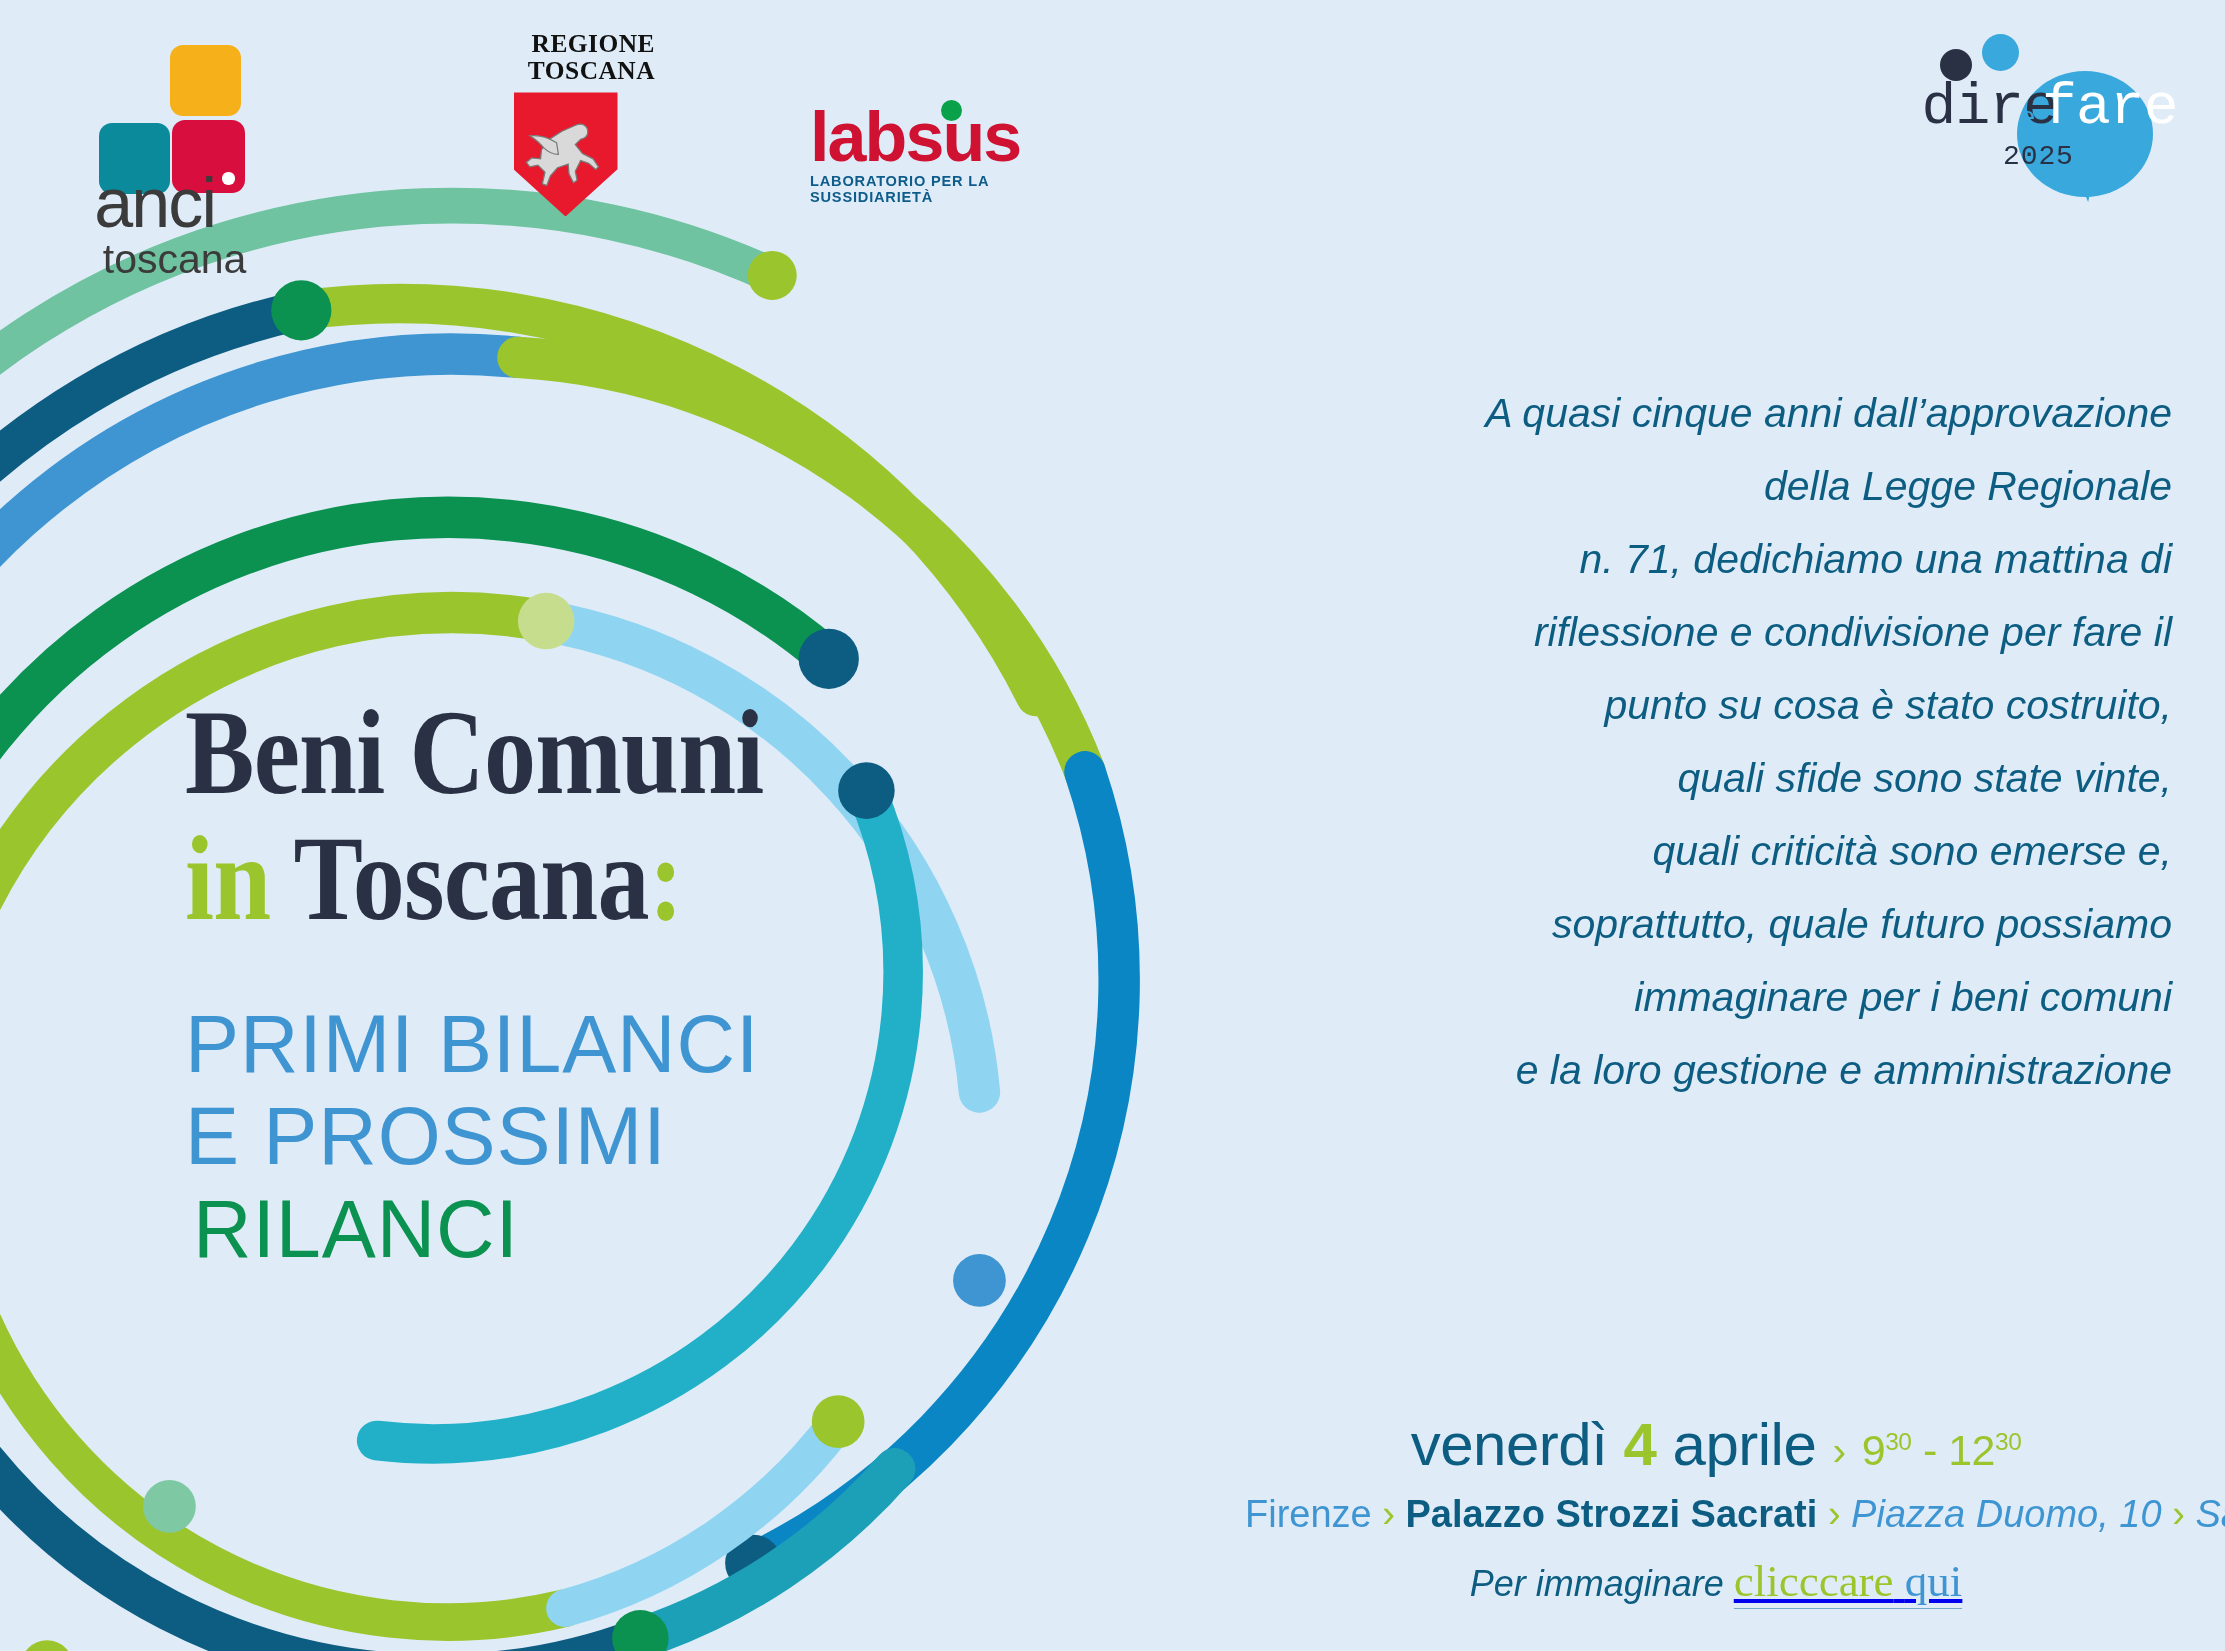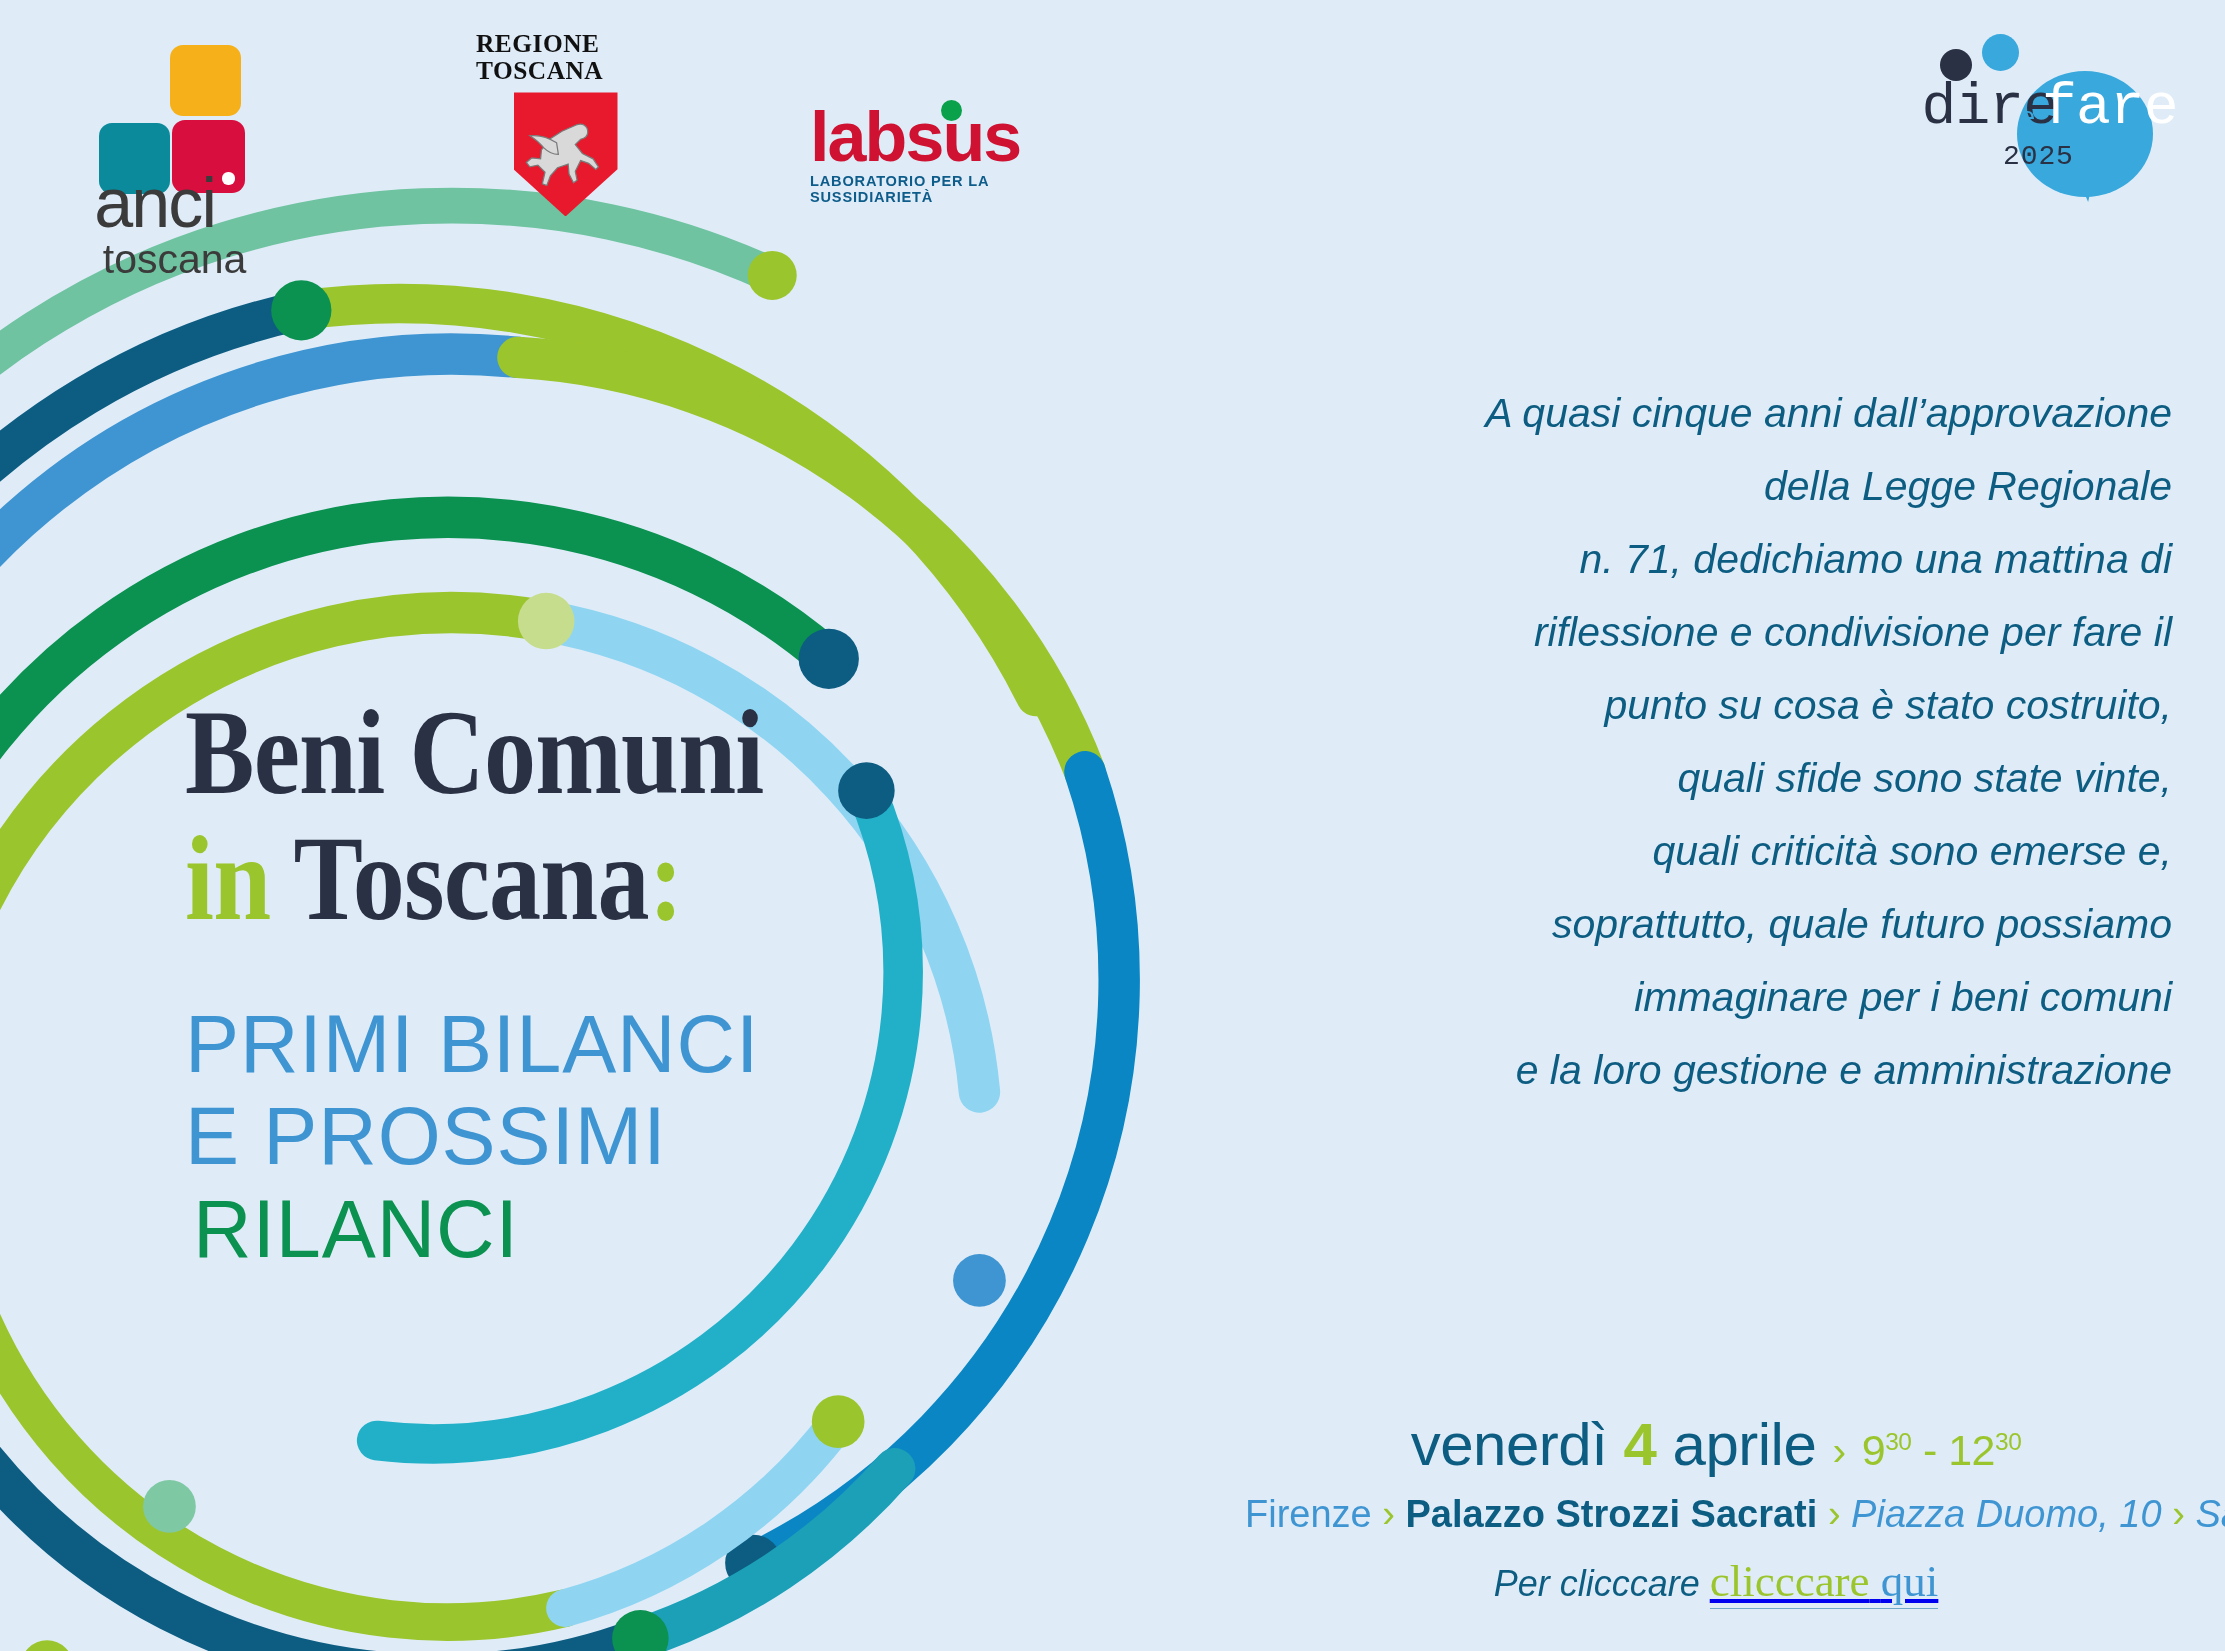--- a/index.html
+++ b/index.html
@@ -22,21 +22,21 @@
   .anci{position:absolute;left:99px;top:45px;width:217px;height:202px;}
   .anci .sq{position:absolute;border-radius:13px;}
   .anci .sq-y{left:71px;top:0;width:71px;height:71px;background:#f6b019;}
   .anci .sq-t{left:0px;top:78px;width:71px;height:71px;background:#0a8a9b;}
   .anci .sq-r{left:73px;top:75px;width:73px;height:73px;background:#d80f3e;}
   .anci .sq-r .dot{position:absolute;right:10.4px;bottom:8.5px;width:12.2px;height:12.2px;border-radius:50%;background:#fff;}
   .anci .w1{position:absolute;left:-4.7px;top:123px;font-size:70px;letter-spacing:-1.9px;color:#3b3b3b;font-weight:400;line-height:1;}
   .anci .w2{position:absolute;left:3.8px;top:194px;font-size:41px;letter-spacing:0px;color:#3b3b3b;line-height:1;}
 
   
-  .rt{position:absolute;left:476px;top:30px;width:179px;height:207px;text-align:left;}
+  .rt{position:absolute;left:476px;top:30px;width:179px;height:207px;text-align:right;}
   .rt .rt-t{font-family:"Liberation Serif", serif;font-weight:700;font-size:25.4px;line-height:1.08;color:#111;letter-spacing:0.5px;}
   .rt .shield{margin:7.5px auto 0;width:104px;height:124px;background:#e8192c;
      clip-path:polygon(0 0,100% 0,100% 62%,50% 100%,0 62%);position:relative;}
   .rt .shield svg{position:absolute;left:7.5px;top:17px;}
 
   
   .labsus{position:absolute;left:810px;top:104px;width:254px;}
   .labsus .main{font-size:70px;font-weight:700;color:#cf1232;letter-spacing:-1.9px;line-height:.95;position:relative;display:inline-block;}
   .labsus .udot{position:absolute;left:131px;top:-3.8px;width:21px;height:21px;border-radius:50%;background:#0aa14b;}
   .labsus .sub{font-size:14.6px;font-weight:700;color:#0e5c8a;letter-spacing:0.8px;margin-top:2.8px;}
@@ -222,19 +222,19 @@
       <span class="city">Firenze</span>
       <span class="sep">›</span>
       <span class="venue">Palazzo Strozzi Sacrati</span>
       <span class="sep">›</span>
       <span class="addr">Piazza Duomo, 10</span>
       <span class="sep">›</span>
       <span class="room">Sala Esposizioni</span>
     </div>
 
     <div class="ev-reg">
-      <span>Per clicccare</span>
+      <span>Per immaginare</span>
       <a class="lnk" href="#"><span class="g">clicccare</span> <span class="b">qui</span></a>
     </div>
   </div>
 
 </div>
 
 
 </body></html>

